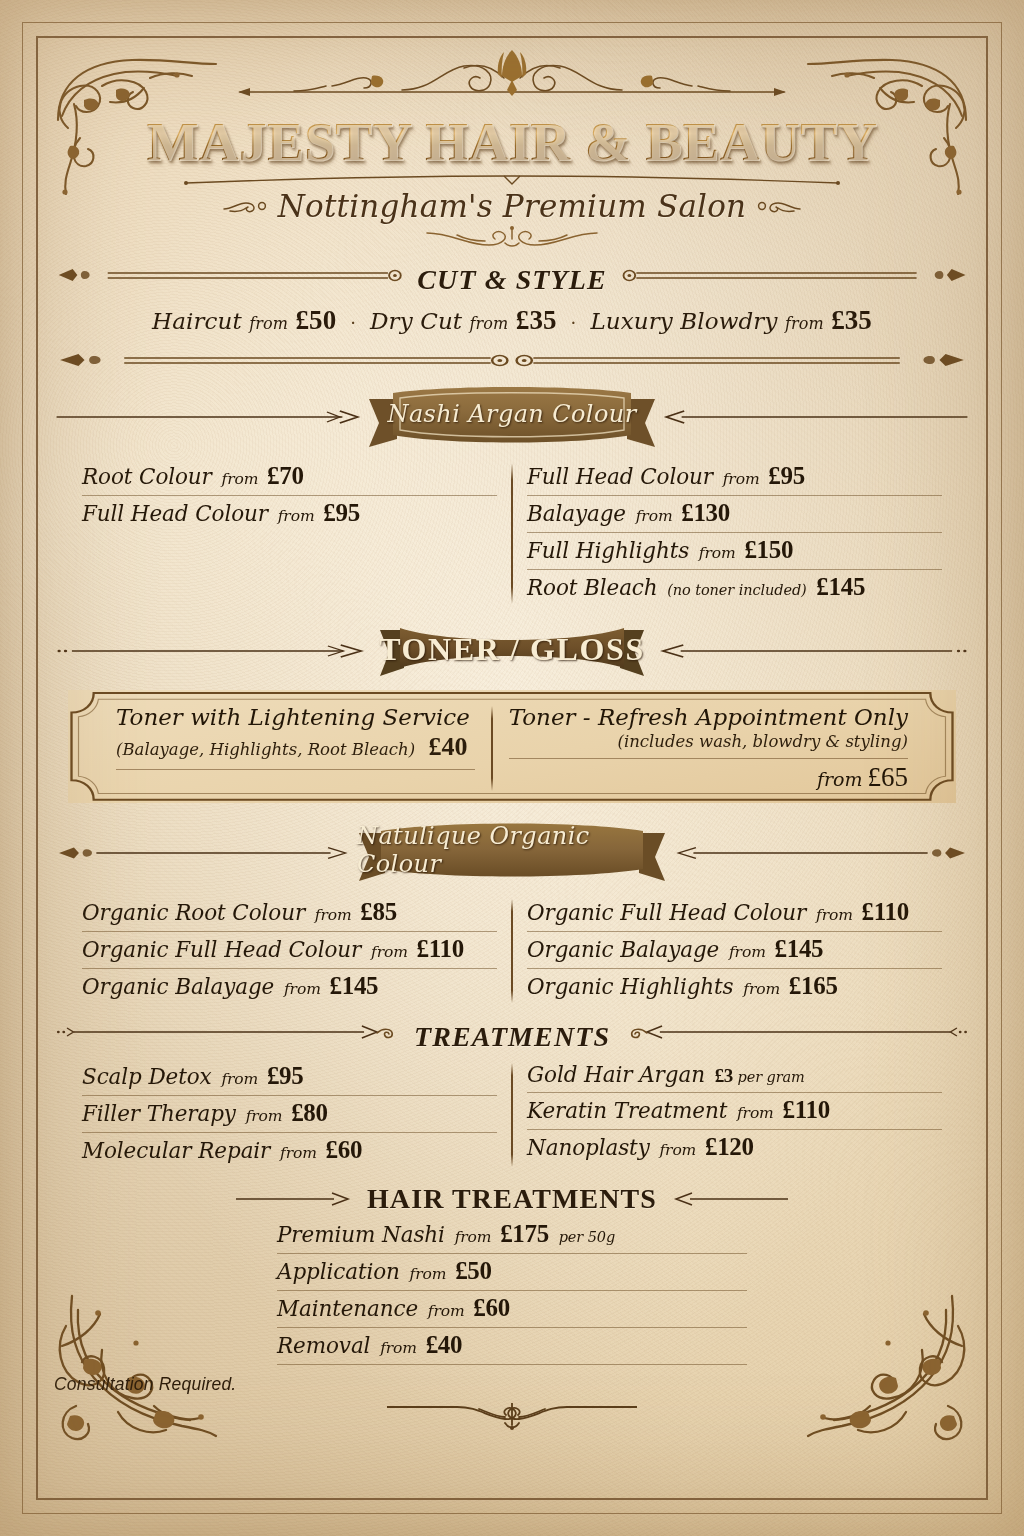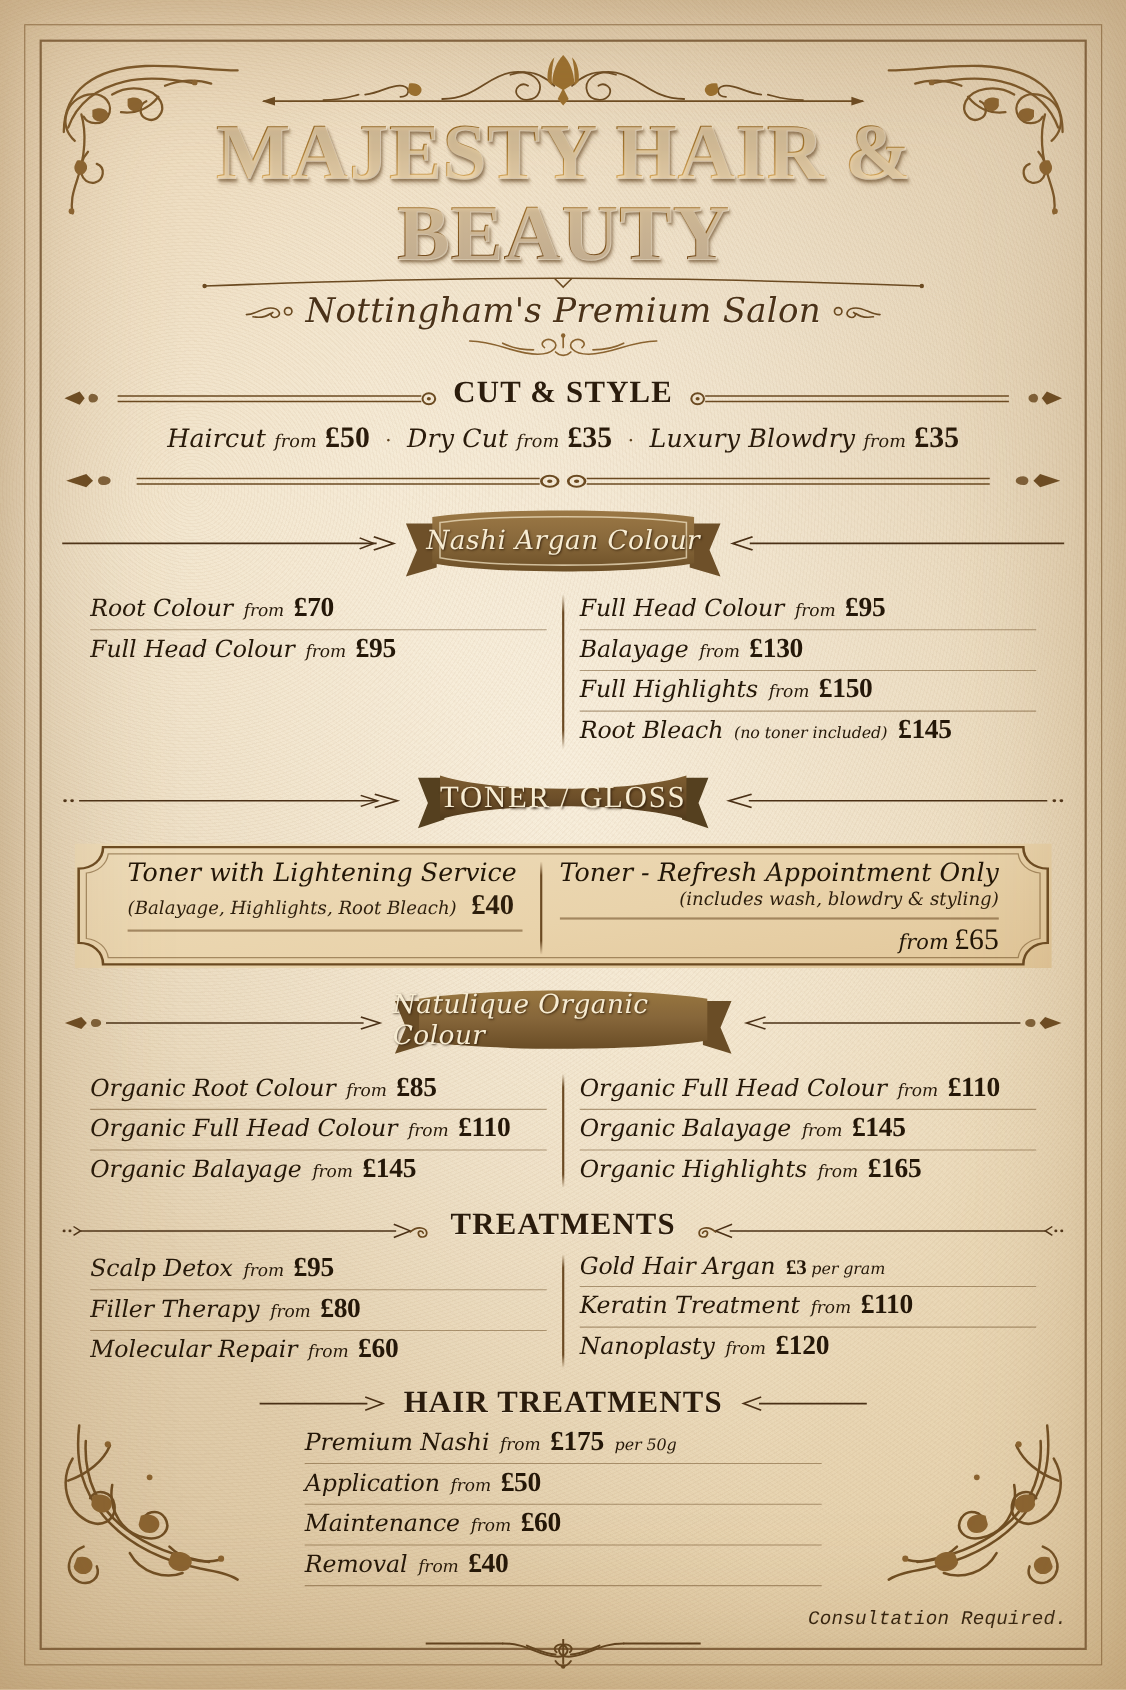--- a/index.html
+++ b/index.html
@@ -55,34 +55,34 @@
     letter-spacing:.5px;
     line-height:1.02;
     margin:2px 0 0;
     color:#6f4a1c;
     text-shadow:1px 1px 0 rgba(255,245,225,.6), 2px 3px 3px rgba(80,50,15,.32);
     background:linear-gradient(180deg,#8a5f22 0%,#a87a32 22%,#e0b266 45%,#9a6c2a 62%,#6b441a 100%);
     -webkit-background-clip:text;background-clip:text;
     -webkit-text-fill-color:transparent;
     filter:drop-shadow(1px 2px 1px rgba(90,58,20,.45));
   }
-  .title .sc{font-size:72px;}
+  .title .sc{font-size:55px;}
   .title-rule{display:block;width:660px;margin:2px auto 0;}
   .subtitle-row{display:flex;align-items:center;justify-content:center;gap:10px;margin-top:2px;}
   .subtitle{
     font-family:"DejaVu Serif", serif;
     font-style:italic;font-size:31px;color:#4a3219;
     text-shadow:.5px .5px 0 rgba(255,248,232,.55);
     letter-spacing:.2px;
   }
   .sub-orn{width:46px;height:18px;}
   .under-orn{width:190px;display:block;margin:1px auto 0;}
 
   
-  .sec-head{display:flex;align-items:flex-end;justify-content:center;gap:0;margin:13px 0 4px;}
+  .sec-head{display:flex;align-items:flex-start;justify-content:center;gap:0;margin:13px 0 4px;font-style:italic;}
   .sec-head .rule{flex:1;height:22px;}
   .sec-title{
     font-family:"Liberation Serif", serif;font-weight:bold;
     font-size:28px;letter-spacing:1.1px;color:#2b1c0c;
     padding:0 13px;white-space:nowrap;
     text-shadow:.5px .5px 0 rgba(255,248,232,.5);
   }
 
   
   .inline-row{
@@ -98,22 +98,22 @@
   .ribbon-wrap .rule{flex:1;height:20px;}
   .ribbon{position:relative;flex:0 0 auto;margin:0 4px;}
   .ribbon svg{display:block;}
   .ribbon .label{
     position:absolute;inset:0;display:flex;align-items:center;justify-content:center;
     font-family:"DejaVu Serif",serif;font-style:italic;font-size:24px;color:#f7ecd2;
     letter-spacing:.4px;text-shadow:1px 1px 2px rgba(40,22,6,.75);
     padding-bottom:6px;
   }
   .ribbon.dark .label{
-    font-family:"Liberation Serif",serif;font-style:normal;font-weight:normal;
-    font-size:28px;letter-spacing:1.6px;padding-bottom:4px;
+    font-family:"Liberation Serif",serif;font-style:normal;font-weight:bold;
+    font-size:32px;letter-spacing:1.6px;padding-bottom:4px;
   }
 
   
   .cols{display:flex;align-items:flex-start;justify-content:center;gap:0;margin-top:6px;}
   .col{flex:1 1 0;padding:0 14px;}
   .col.left{padding-left:28px;}
   .col.right{padding-right:28px;}
   .vdiv{
     width:2px;align-self:stretch;margin:4px 0 2px;
     background:linear-gradient(180deg,rgba(90,62,30,0) 0%,#6b4a23 12%,#6b4a23 88%,rgba(90,62,30,0) 100%);
@@ -165,22 +165,22 @@
     width:2px;background:linear-gradient(180deg,rgba(90,62,30,0),#6b4a23 15%,#6b4a23 85%,rgba(90,62,30,0));
     margin:2px 0;
   }
 
   
   .ext-head{display:flex;align-items:center;justify-content:center;margin:14px 0 2px;}
   .ext-head .rule{width:120px;height:18px;}
   .ext-list{width:470px;margin:2px auto 0;}
   .ext-list .item{white-space:nowrap;}
   .footnote{
-    text-align:right;font-family:Liberation Mono, monospace;font-style:italic;
-    font-size:17.5px;color:#2d1d0b;margin-top:20px;letter-spacing:.2px;
+    text-align:left;font-family:Liberation Sans, sans-serif;font-style:italic;
+    font-size:17.5px;color:#2d1d0b;margin-top:9px;letter-spacing:.2px;
   }
   .bottom-orn{display:block;width:250px;margin:8px auto 0;}
 </style>
 </head>
 <body>
 
 <div id="poster">
   <div id="grain"></div>
 
   <div class="frame-outer"></div>

